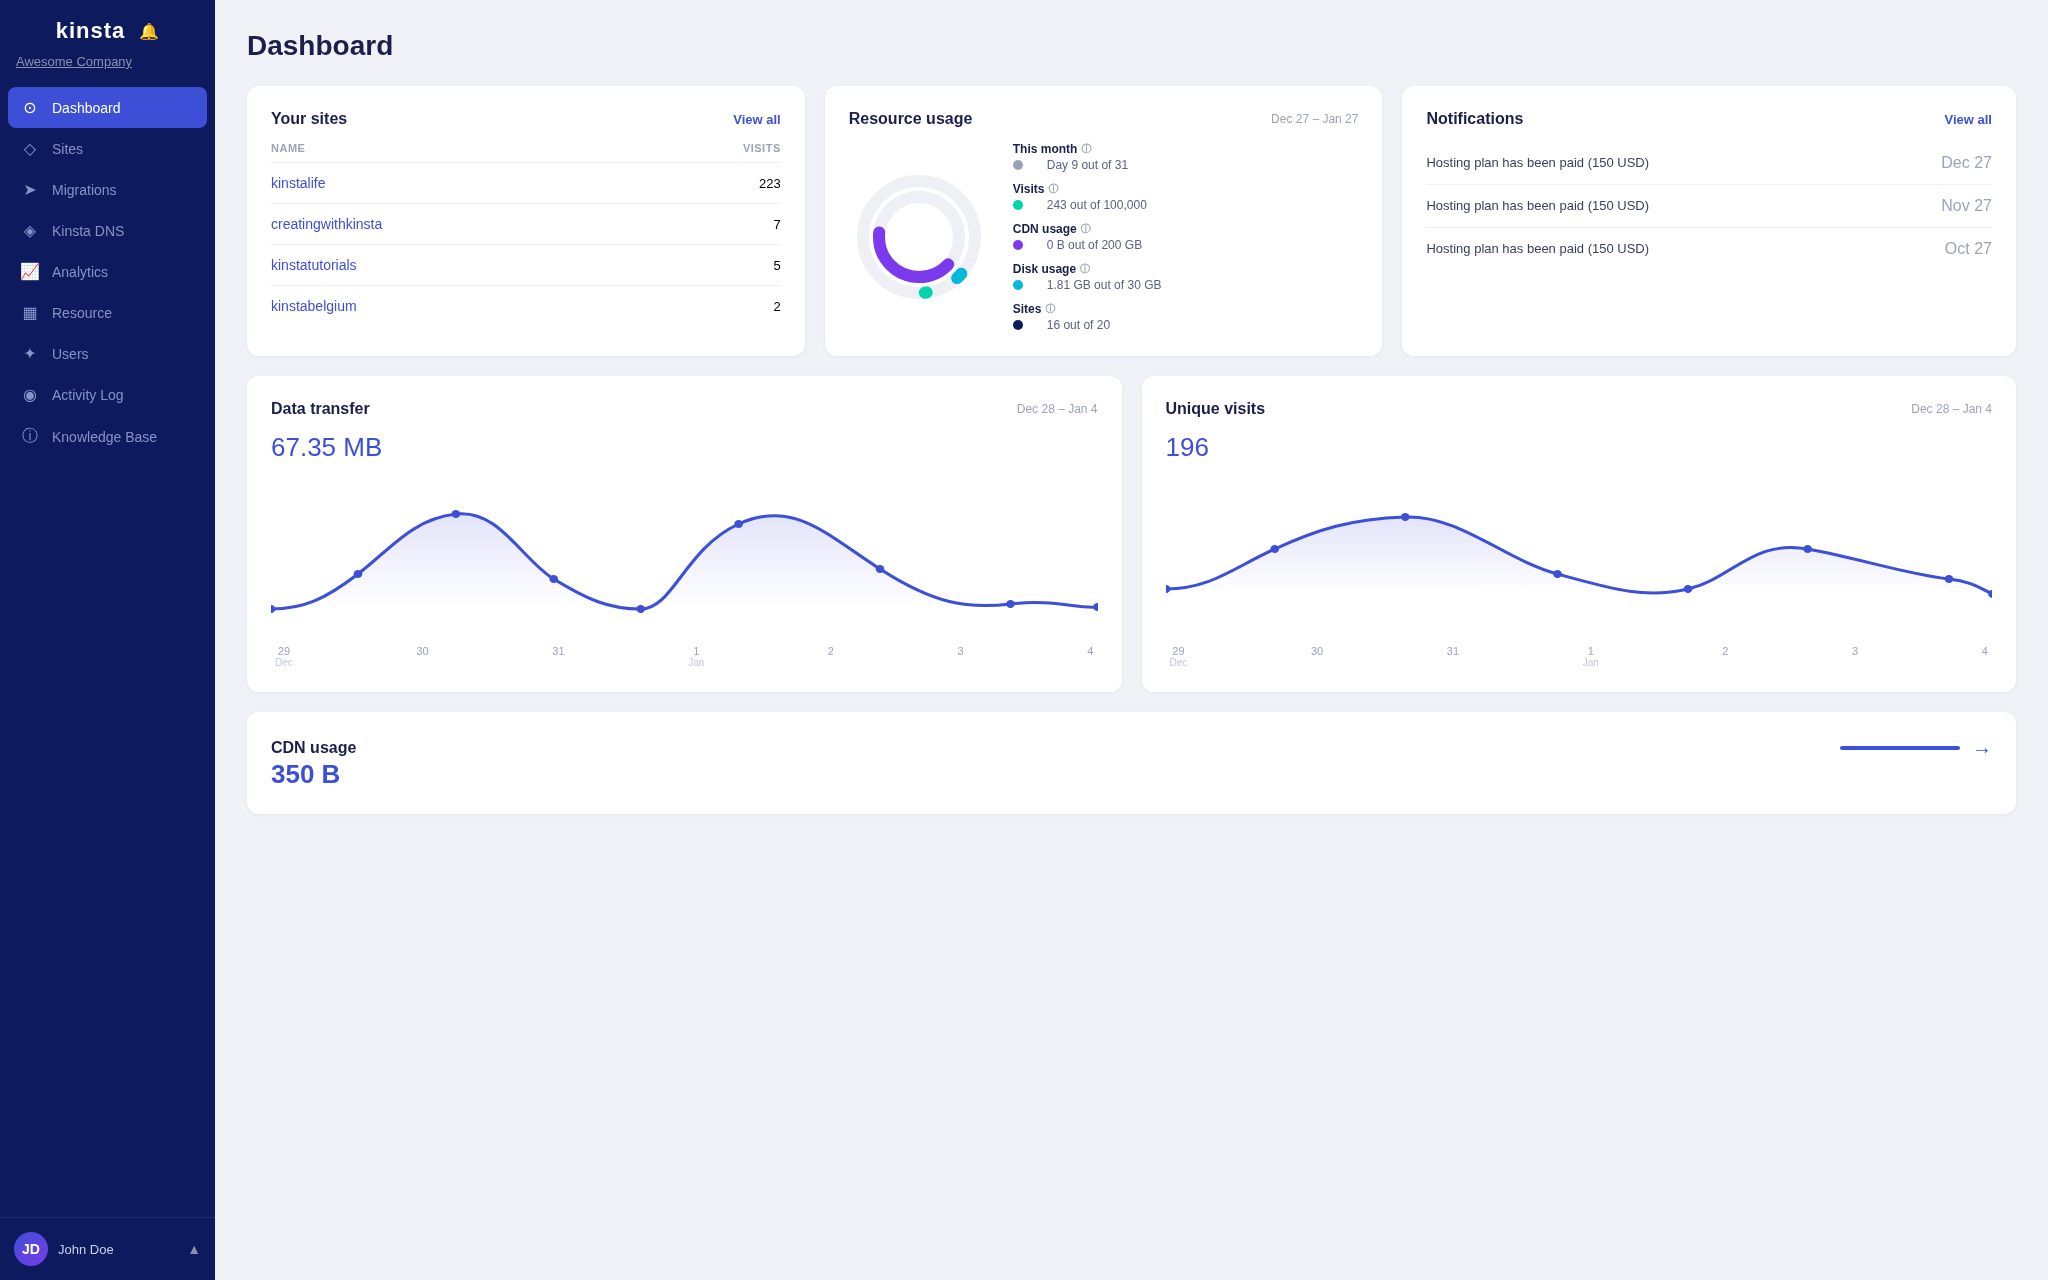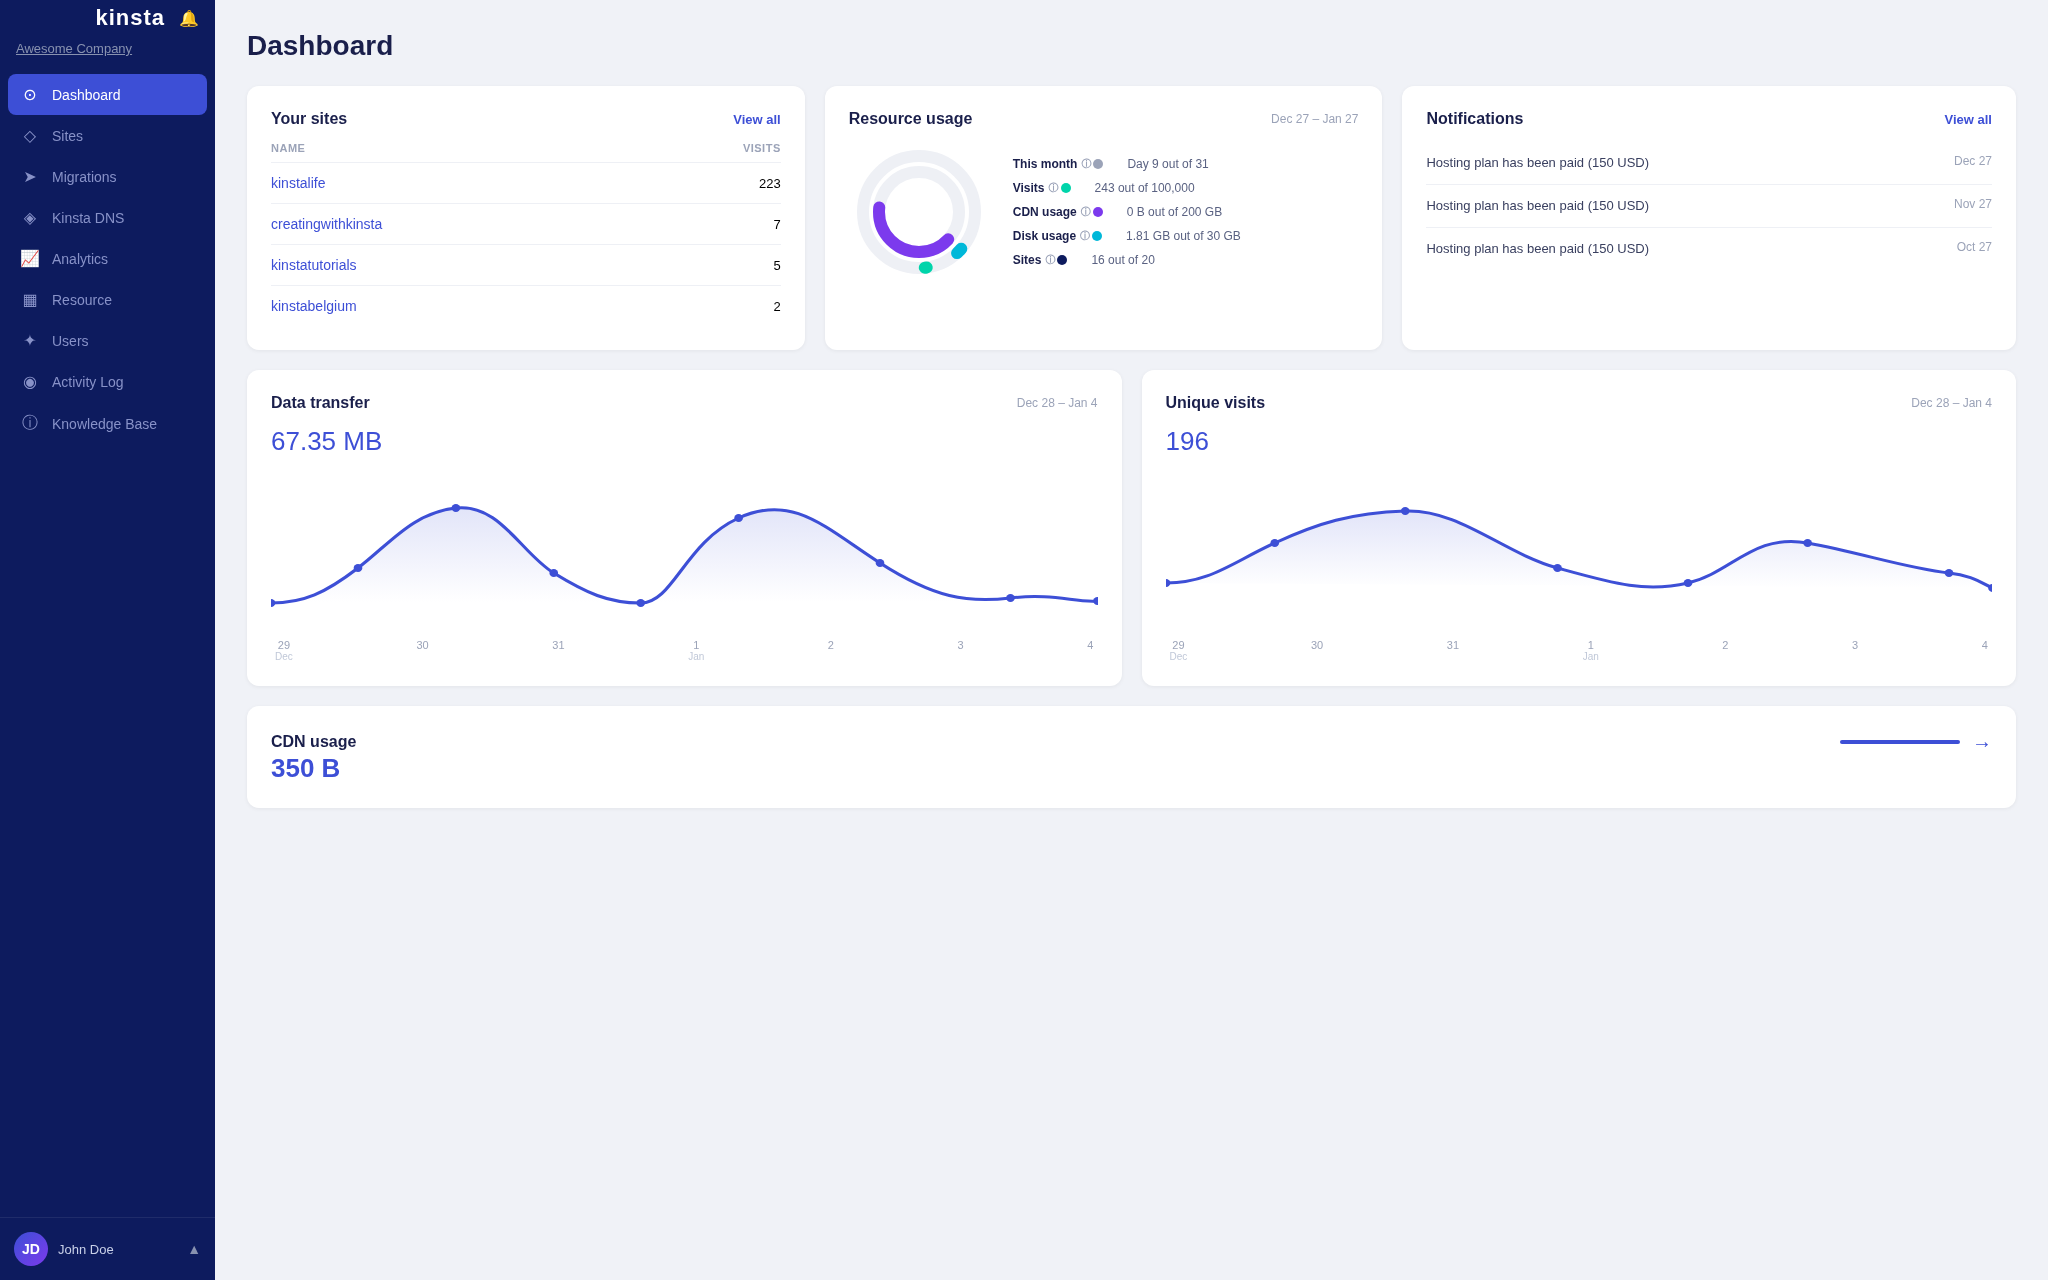--- a/index.html
+++ b/index.html
@@ -12,22 +12,22 @@
       background: #0d1b5e;
       display: flex;
       flex-direction: column;
       color: #fff;
       height: 100vh;
       overflow-y: auto;
     }
     #sidebar-header {
       display: flex;
       align-items: center;
-      justify-content: flex-end;
-      padding: 5px 16px 10px;
+      justify-content: center;
+      padding: 18px 16px 10px;
       gap: 14px;
     }
     #sidebar-logo {
       font-size: 22px;
       font-weight: 800;
       color: #fff;
       letter-spacing: 1px;
     }
     #sidebar-bell {
       font-size: 16px;
@@ -120,31 +120,31 @@
     .sites-table td { padding: 12px 0; font-size: 13px; border-bottom: 1px solid #eef0f5; }
     .sites-table td a { color: #3d4fd6; text-decoration: none; font-size: 14px; }
     .sites-table tr:last-child td { border-bottom: none; }
 
     
     .resource-card { position: relative; }
     .resource-body { display: flex; align-items: center; gap: 24px; }
     .donut-wrap { position: relative; width: 140px; height: 140px; flex-shrink: 0; }
     .donut-wrap svg { width: 140px; height: 140px; }
     .resource-stats { flex: 1; display: flex; flex-direction: column; gap: 10px; }
-    .stat-row { display: flex; flex-direction: row; gap: 2px; }
+    .stat-row { display: flex; flex-direction: column; gap: 2px; }
     .stat-label { font-size: 12px; font-weight: 600; color: #1a1f4b; display: flex; align-items: center; gap: 4px; }
     .stat-value { font-size: 12px; color: #5a6282; display: flex; align-items: center; gap: 24px; }
     .dot { width: 10px; height: 10px; border-radius: 50%; display: inline-block; flex-shrink: 0; }
     .info-icon { font-size: 10px; color: #9ba3b8; cursor: pointer; }
 
     
     .notif-item { padding: 12px 0; border-bottom: 1px solid #eef0f5; display: flex; justify-content: space-between; align-items: flex-start; gap: 10px; }
     .notif-item:last-child { border-bottom: none; }
     .notif-text { font-size: 13px; color: #3a4060; line-height: 1.4; }
-    .notif-date { font-size: 12px; color: #9ba3b8; white-space: nowrap; }
+    .notif-date { font-size: 16px; color: #9ba3b8; white-space: nowrap; }
 
     
     .chart-metric { font-size: 26px; font-weight: 400; color: #3d4fd6; margin-bottom: 16px; }
     .chart-area { width: 100%; height: 160px; position: relative; }
     .chart-xaxis { display: flex; justify-content: space-between; margin-top: 6px; padding: 0 4px; }
     .chart-xaxis-label { font-size: 11px; color: #9ba3b8; text-align: center; }
     .chart-xaxis-sub { font-size: 10px; color: #c0c8d8; text-align: center; }
 
     
     .cdn-value { font-size: 26px; font-weight: 700; color: #3d4fd6; }

